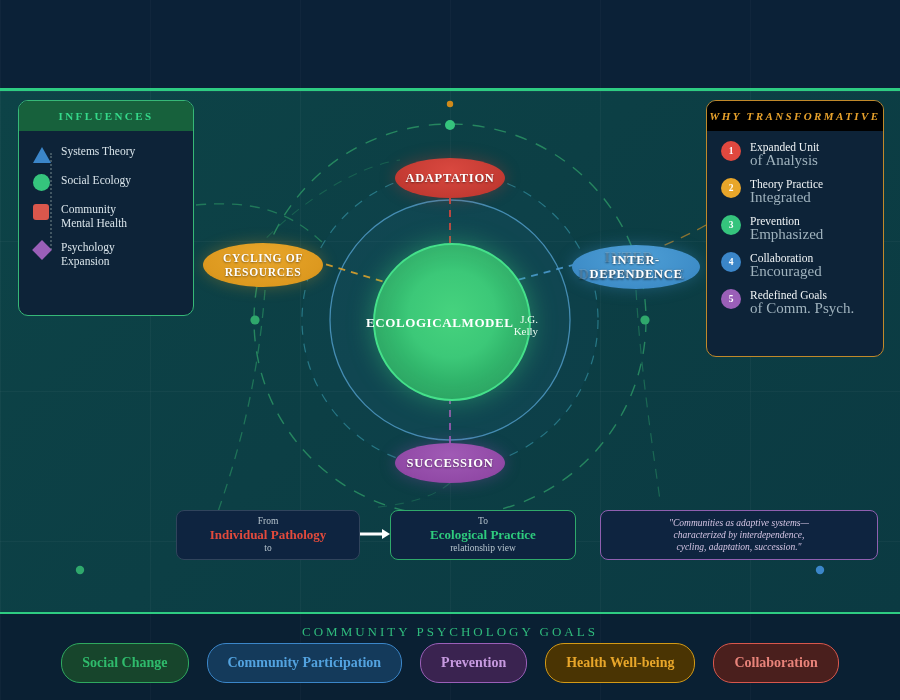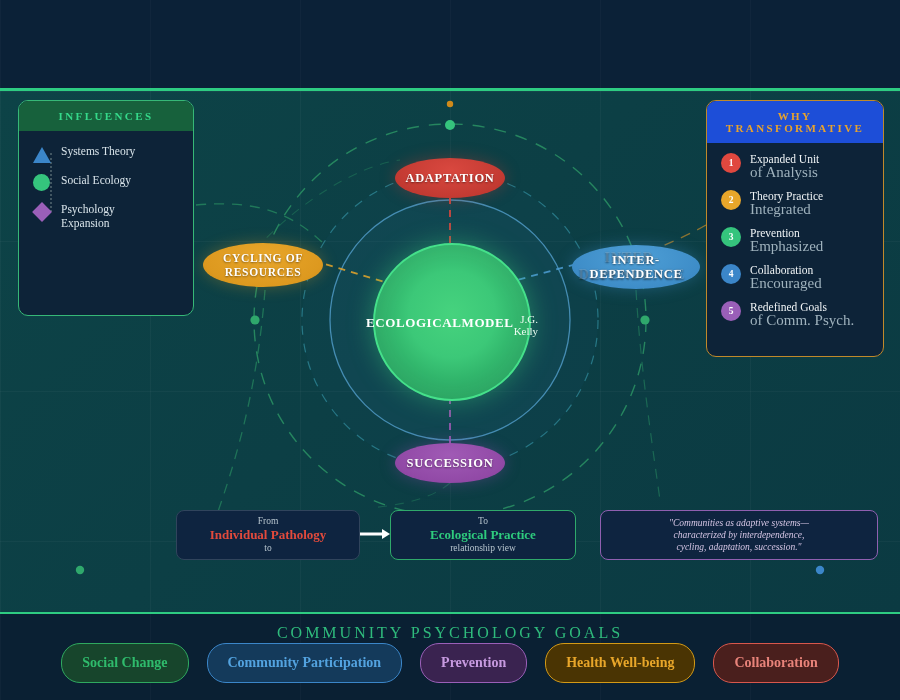--- a/index.html
+++ b/index.html
@@ -70,21 +70,21 @@
        color:rgba(255,255,255,.17);}
 
   
   .panel{position:absolute;border-radius:10px;overflow:hidden;background:#0d2338;}
   .panel-hd{padding:9px 0;text-align:center;font-size:11px;font-weight:bold;letter-spacing:2.4px;}
   .panel-body{padding:10px 14px 12px 14px;}
 
   #panel-influences{left:18px;top:100px;width:174px;height:214px;border:1.5px solid #36b877;}
   #panel-influences .panel-hd{background:#17613c;color:#35d98a;}
   #panel-why{left:706px;top:100px;width:176px;height:255px;border:1.5px solid #c0892a;}
-  #panel-why .panel-hd{background:#1d4ed8;color:#e9a32c;}
+  #panel-why .panel-hd{background:#000000;color:#e9a32c;font-style:italic;}
 
   .inf-list{position:relative;padding-top:3px;}
   .inf-list:before{content:"";position:absolute;left:17px;top:12px;bottom:18px;width:0;
      border-left:2px dotted rgba(200,220,210,.28);}
   .inf-row{display:flex;align-items:flex-start;gap:10px;margin-bottom:10px;position:relative;}
   .inf-mark{width:18px;height:18px;flex:0 0 18px;margin-top:1px;position:relative;z-index:2;}
   .m-tri{width:0;height:0;border-left:9px solid transparent;border-right:9px solid transparent;
          border-bottom:16px solid #3b86c9;margin-top:2px;}
   .m-cir{width:17px;height:17px;border-radius:50%;background:#35c47d;}
   .m-sq{width:16px;height:16px;border-radius:3px;background:#d9574c;margin-top:1px;}
@@ -108,21 +108,21 @@
   .tb-main{font-size:13px;font-weight:bold;line-height:16px;}
   .tb-main.red{color:#e24a3c;}
   .tb-main.green{color:#2ecb7d;}
   .tb-sub{font-size:9.5px;color:#b6c4cd;line-height:11px;}
   .quote-line{font-size:9.5px;color:#d7c7e6;font-style:italic;line-height:12px;}
 
   .arrow{position:absolute;left:360px;top:528px;width:30px;height:12px;}
 
   
   .goals-title{position:absolute;left:0;top:624px;width:900px;text-align:center;
-     font-size:16px;letter-spacing:3px;color:#2fbb7c;}
+     font-size:13px;letter-spacing:3px;color:#2fbb7c;}
   .goals-row{position:absolute;left:0;top:643px;width:900px;display:flex;
      justify-content:center;align-items:center;gap:18px;}
   .goal{height:38px;border-radius:19px;display:flex;align-items:center;justify-content:center;
      padding:0 20px;font-size:14px;font-weight:bold;white-space:nowrap;}
 </style>
 </head>
 <body>
 
 <div id="stage">
 
@@ -210,20 +210,29 @@
 
         <div class="inf-row">
           <div class="inf-mark">
               <div class="m-cir"></div>
             </div>
           <div class="inf-label">
             <span>Social Ecology</span>
           </div>
         </div>
 
+        <div class="inf-row">
+          <div class="inf-mark">
+              <div class="m-sq"></div>
+            </div>
+          <div class="inf-label">
+            <span>Community</span><br>
+            <span>Mental Health</span>
+          </div>
+        </div>
 
         <div class="inf-row">
           <div class="inf-mark">
               <div class="m-dia"></div>
             </div>
           <div class="inf-label">
             <span>Psychology</span><br>
             <span>Expansion</span>
           </div>
         </div>

